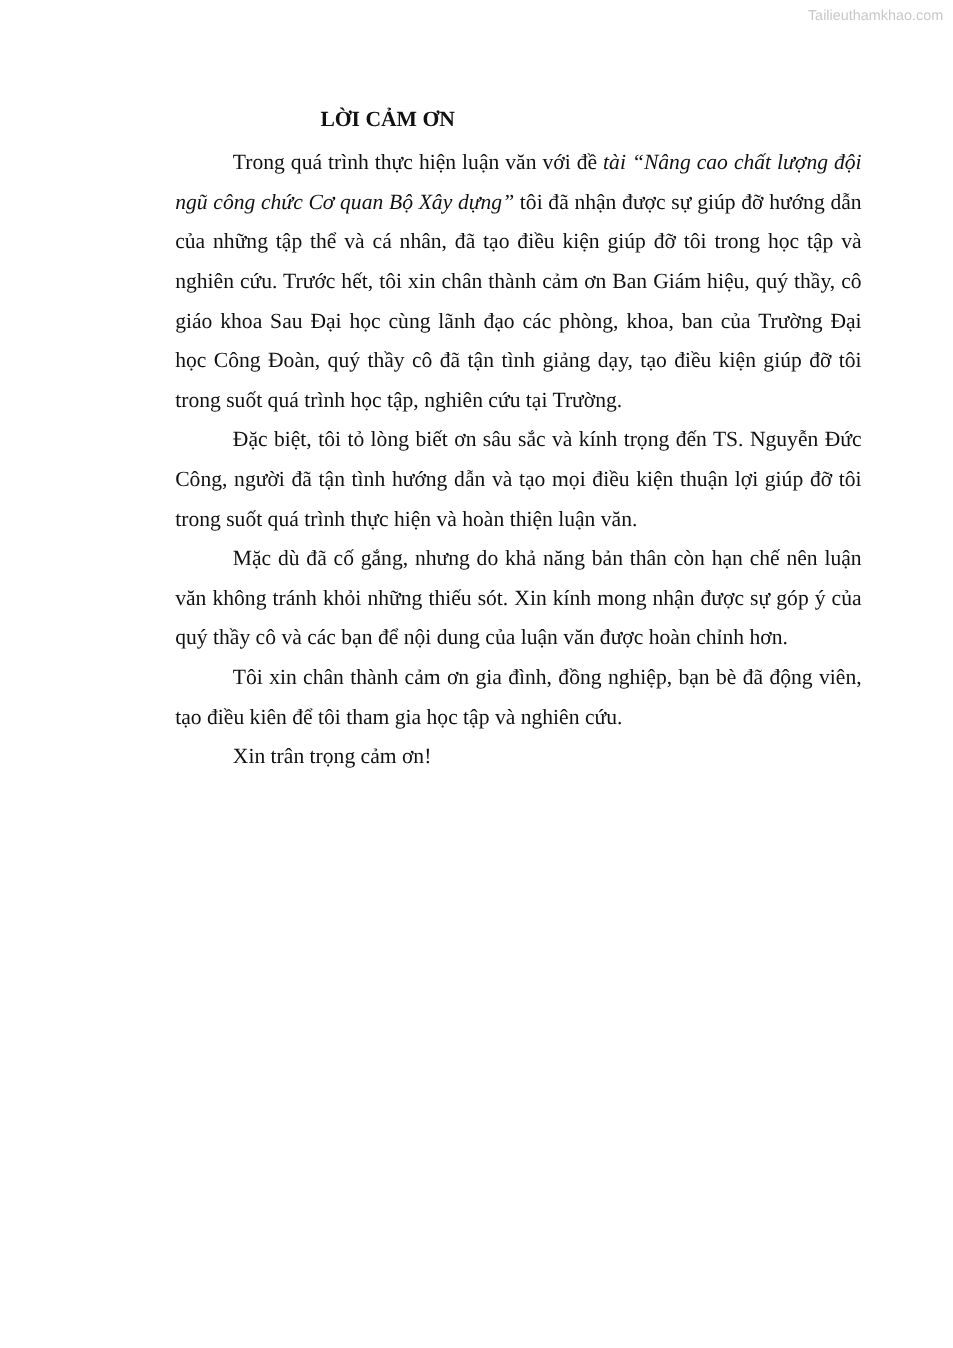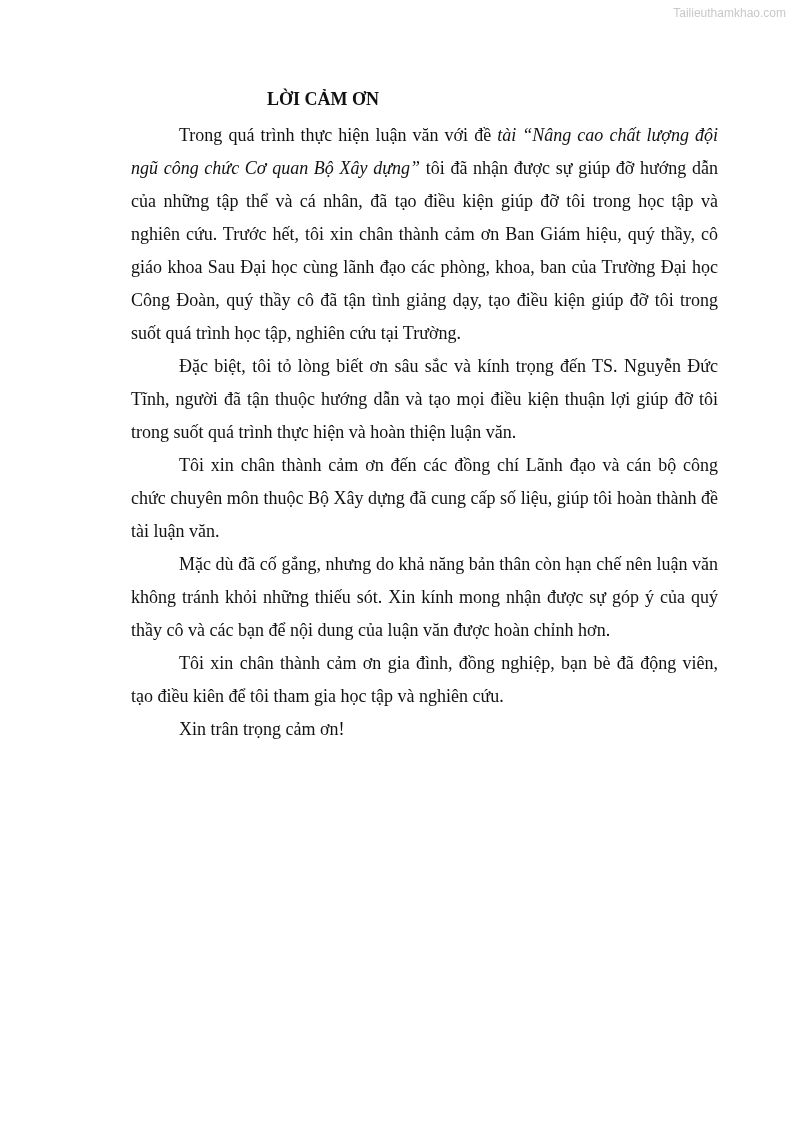--- a/index.html
+++ b/index.html
@@ -42,30 +42,30 @@
       font-size: 18px;
       line-height: 33px;
       text-align: justify;
     }
     .para {
       margin: 0;
       text-indent: 48px;
     }
     .para.last-line-left {
       text-align-last: left;
+      margin-left: 15px;
     }
     em { font-style: italic; }
   </style>
 </head>
 <body>
 
 <div class="watermark">Tailieuthamkhao.com</div>
 
 <h1 class="page-title">LỜI CẢM ƠN</h1>
 
 <div class="body-text">
   <p class="para last-line-left"><span>Trong quá trình thực hiện luận văn với đề </span><em>tài “Nâng cao chất lượng đội ngũ công chức Cơ quan Bộ Xây dựng”</em><span> tôi đã nhận được sự giúp đỡ hướng dẫn của những tập thể và cá nhân, đã tạo điều kiện giúp đỡ tôi trong học tập và nghiên cứu. Trước hết, tôi xin chân thành cảm ơn Ban Giám hiệu, quý thầy, cô giáo khoa Sau Đại học cùng lãnh đạo các phòng, khoa, ban của Trường Đại học Công Đoàn, quý thầy cô đã tận tình giảng dạy, tạo điều kiện giúp đỡ tôi trong suốt quá trình học tập, nghiên cứu tại Trường.</span></p>
-  <p class="para last-line-left">Đặc biệt, tôi tỏ lòng biết ơn sâu sắc và kính trọng đến TS. Nguyễn Đức Tĩnh, người đã tận thuộc hướng dẫn và tạo mọi điều kiện thuận lợi giúp đỡ tôi trong suốt quá trình thực hiện và hoàn thiện luận văn.</p>
-  <p class="para last-line-left">Tôi xin chân thành cảm ơn đến các đồng chí Lãnh đạo và cán bộ công chức chuyên môn thuộc Bộ Xây dựng đã cung cấp số liệu, giúp tôi hoàn thành đề tài luận văn.</p>
+  <p class="para last-line-left">Đặc biệt, tôi tỏ lòng biết ơn sâu sắc và kính trọng đến TS. Nguyễn Đức Công, người đã tận tình hướng dẫn và tạo mọi điều kiện thuận lợi giúp đỡ tôi trong suốt quá trình thực hiện và hoàn thiện luận văn.</p>
   <p class="para last-line-left">Mặc dù đã cố gắng, nhưng do khả năng bản thân còn hạn chế nên luận văn không tránh khỏi những thiếu sót. Xin kính mong nhận được sự góp ý của quý thầy cô và các bạn để nội dung của luận văn được hoàn chỉnh hơn.</p>
   <p class="para last-line-left">Tôi xin chân thành cảm ơn gia đình, đồng nghiệp, bạn bè đã động viên, tạo điều kiên để tôi tham gia học tập và nghiên cứu.</p>
   <p class="para last-line-left">Xin trân trọng cảm ơn!</p>
 </div>
 
 </body></html>

